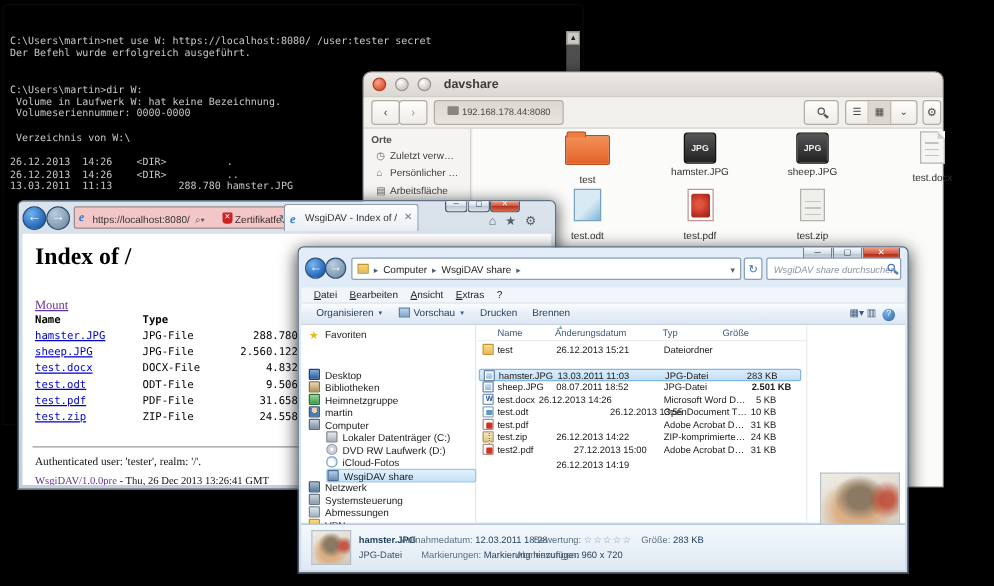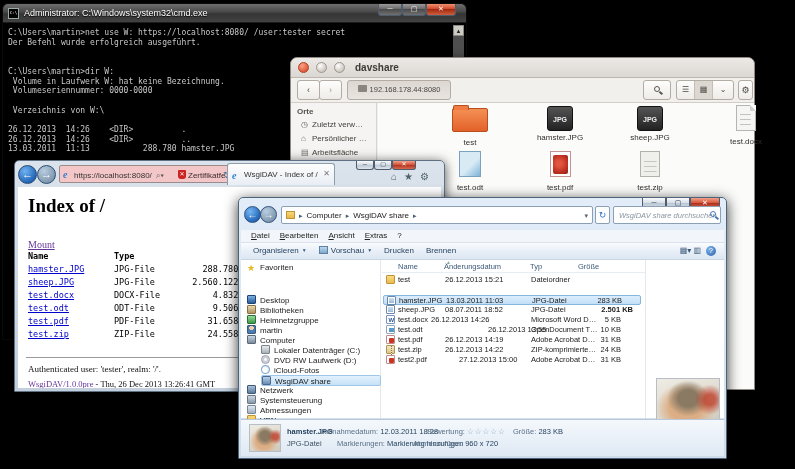--- a/index.html
+++ b/index.html
@@ -234,25 +234,20 @@
   .x-d3 .stars{color:#8aa4bc;letter-spacing:1px;}
   .x-d4{position:absolute;left:172px;top:19px;}
   .x-d5{position:absolute;left:272px;top:7px;}
 </style>
 </head>
 <body>
 
 <div id="screen">
 
   <div id="cmd" class="abs">
-    <div class="cmd-tb">
-      <span class="cmd-ico"></span>
-      <span class="cmd-title">Administrator: C:\Windows\system32\cmd.exe</span>
-      <span class="cmd-btns"><span class="wbtn dark">─</span><span class="wbtn dark">▢</span><span class="wbtn dark close">✕</span></span>
-    </div>
     <pre id="cmd-console">C:\Users\martin&gt;net use W: https://localhost:8080/ /user:tester secret
 Der Befehl wurde erfolgreich ausgeführt.
 
 
 C:\Users\martin&gt;dir W:
  Volume in Laufwerk W: hat keine Bezeichnung.
  Volumeseriennummer: 0000-0000
 
  Verzeichnis von W:\
 
@@ -444,21 +439,21 @@
           <div class="x-row" style="top: 65px;">
             <span class="fi fi-odt"></span>
             <span class="x-cell" style="left: 15px;">test.odt</span>
             <span class="x-cell" style="left: 62px; margin-left: 43px;">26.12.2013 13:55</span>
             <span class="x-cell" style="left: 148px;">OpenDocument T…</span>
             <span class="x-cell x-size" style="left: 178px;">10 KB</span>
           </div>
           <div class="x-row" style="top: 75px;">
             <span class="fi fi-pdf"></span>
             <span class="x-cell" style="left: 15px;">test.pdf</span>
-            <span class="x-cell" style="left: 62px;">26.12.2013 14:19</span>
+            <span class="x-cell" style="left: 62px; margin-top: 32px;">26.12.2013 14:19</span>
             <span class="x-cell" style="left: 148px;">Adobe Acrobat D…</span>
             <span class="x-cell x-size" style="left: 178px;">31 KB</span>
           </div>
           <div class="x-row" style="top: 85px;">
             <span class="fi fi-zip"></span>
             <span class="x-cell" style="left: 15px;">test.zip</span>
             <span class="x-cell" style="left: 62px;">26.12.2013 14:22</span>
             <span class="x-cell" style="left: 148px;">ZIP-komprimierte…</span>
             <span class="x-cell x-size" style="left: 178px;">24 KB</span>
           </div>

